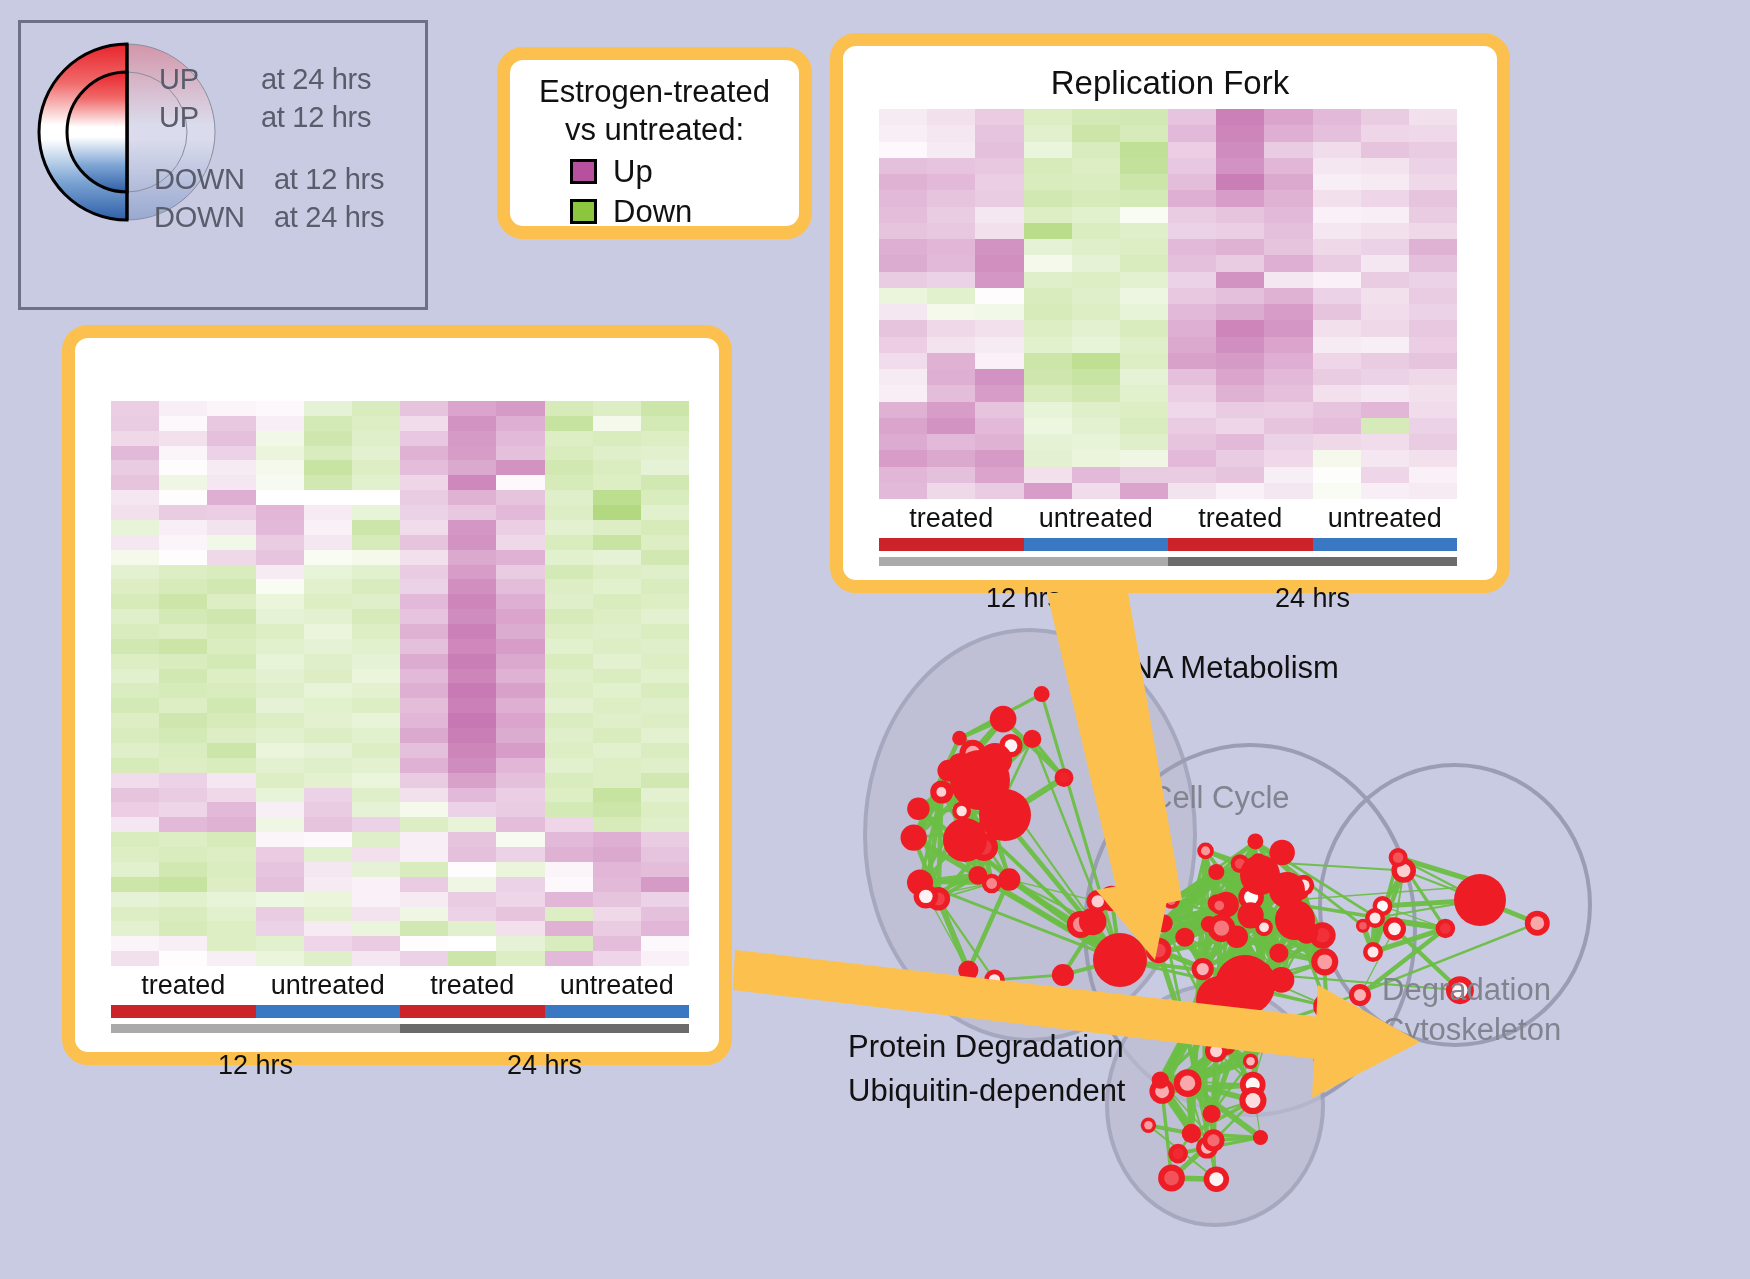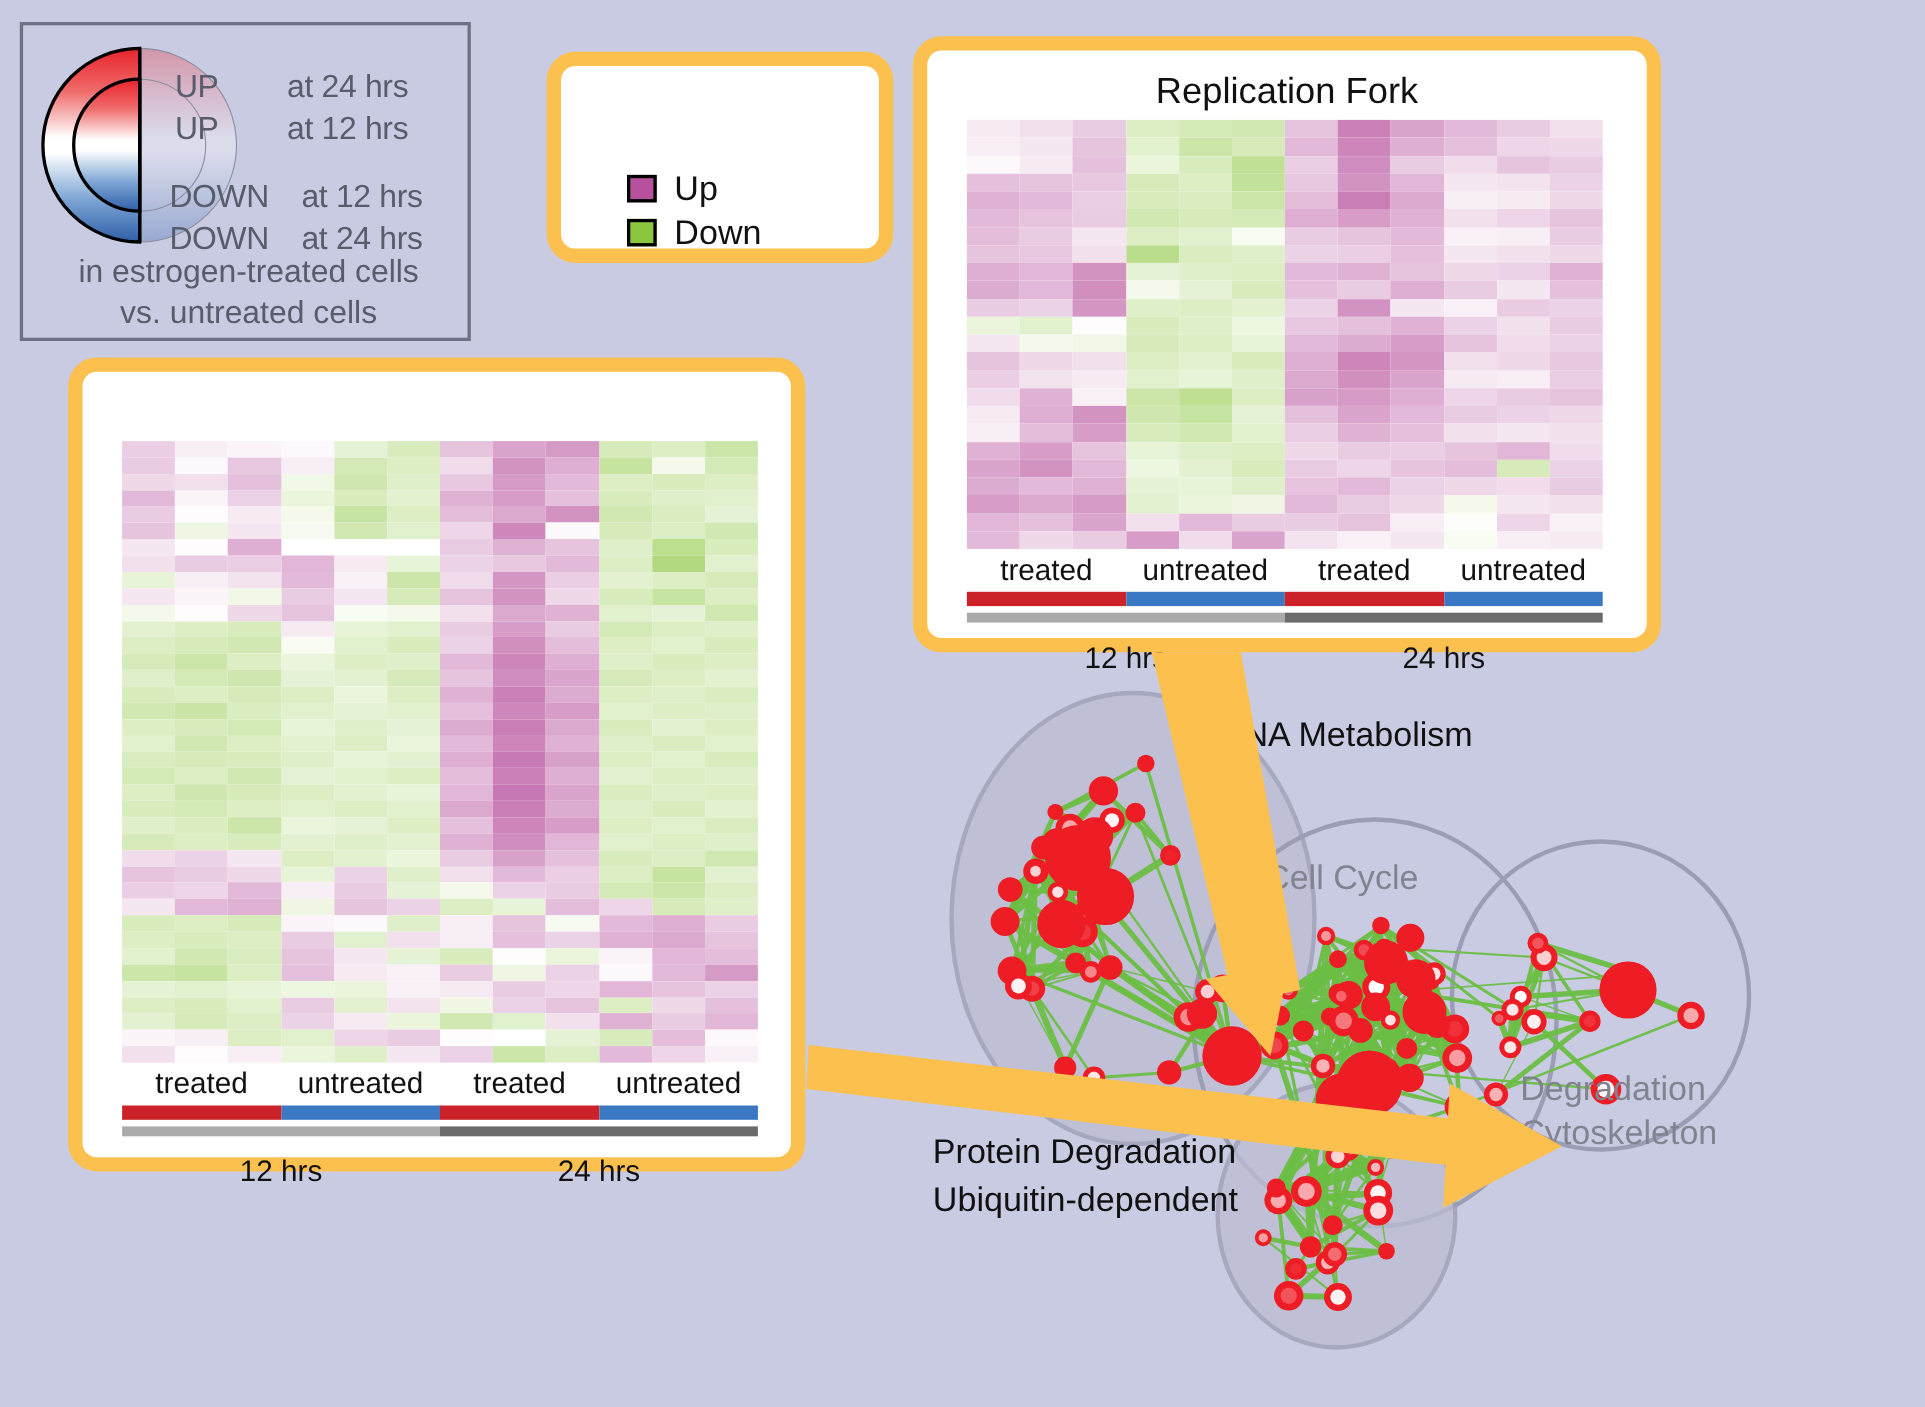--- a/index.html
+++ b/index.html
@@ -101,27 +101,25 @@
       </svg>
     </div>
     <div class="rowtxt" style="left:138px;top:40px;">UP</div>
     <div class="rowtxt" style="left:240px;top:40px;">at 24 hrs</div>
     <div class="rowtxt" style="left:138px;top:78px;">UP</div>
     <div class="rowtxt" style="left:240px;top:78px;">at 12 hrs</div>
     <div class="rowtxt" style="left:133px;top:140px;">DOWN</div>
     <div class="rowtxt" style="left:253px;top:140px;">at 12 hrs</div>
     <div class="rowtxt" style="left:133px;top:178px;">DOWN</div>
     <div class="rowtxt" style="left:253px;top:178px;">at 24 hrs</div>
-    <div class="caption">
-      <div>in estrogen-treated cells</div>
-      <div>vs. untreated cells</div>
-    </div>
   </div>
 
   <div class="card" id="updown-card">
+    <div class="l1">Estrogen-treated</div>
+    <div class="l2">vs untreated:</div>
     <div class="keyrow" style="top:96px;">
       <span class="sw" id="sw-up" style="background: rgb(183, 80, 157);"></span>
       <span class="kl">Up</span>
     </div>
     <div class="keyrow" style="top:136px;">
       <span class="sw" id="sw-down" style="background: rgb(140, 198, 62);"></span>
       <span class="kl">Down</span>
     </div>
   </div>
 

